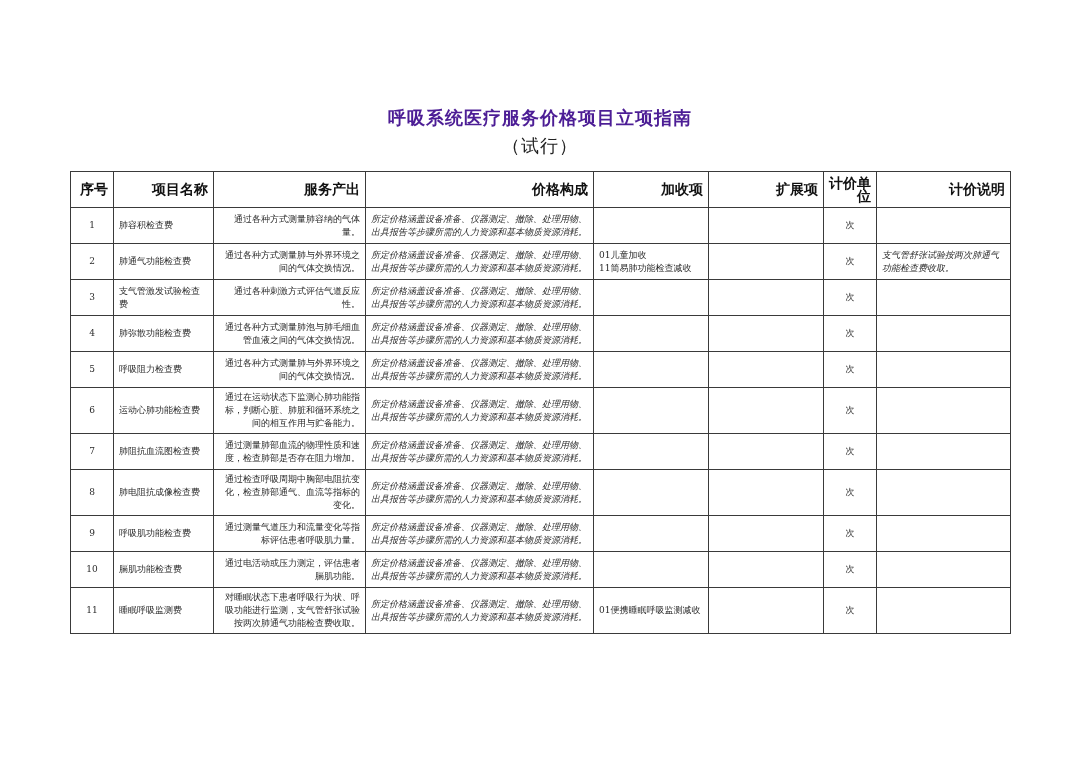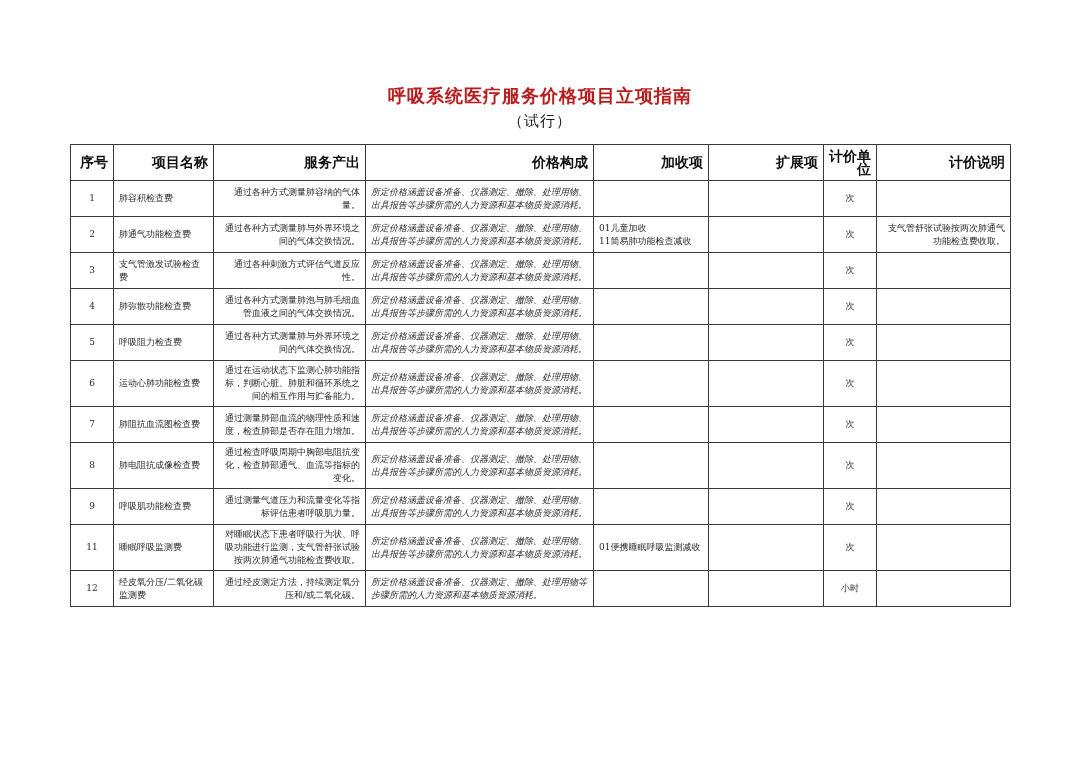--- a/index.html
+++ b/index.html
@@ -9,26 +9,26 @@
     font-family: "DejaVu Serif", "Liberation Serif", serif;
     color: #1f1f1f;
     position: relative;
     overflow: hidden;
   }
   .doc-title {
     text-align: center;
     font-size: 18px;
     font-weight: bold;
     letter-spacing: 1px;
-    padding-top: 84px;
-    color: #b91c1c;
+    padding-top: 106px;
+    color: #4c1d95;
   }
   .doc-subtitle {
     text-align: center;
-    font-size: 15px;
+    font-size: 18px;
     margin-top: 4px;
     color: #222;
     letter-spacing: 1px;
   }
   table.main-table {
     border-collapse: collapse;
     table-layout: fixed;
     width: 940px;
     margin: 13px auto 0 70px;
     font-size: 9px;
@@ -50,21 +50,21 @@
     color: #111;
   }
   table.main-table td { height: 36px; }
   td.c-seq  { text-align: center; }
   td.c-name { text-align: left; margin-top: 24px; }
   td.c-out  { text-align: right; }
   td.c-price{ text-align: left; font-style: italic; }
   td.c-sur  { text-align: left; white-space: pre-line; }
   td.c-ext  { text-align: left; }
   td.c-unit { text-align: center; }
-  td.c-note { text-align: right; }
+  td.c-note { text-align: left; font-style: italic; }
   col.w-seq  { width: 43px; }
   col.w-name { width: 100px; }
   col.w-out  { width: 152px; }
   col.w-price{ width: 228px; }
   col.w-sur  { width: 115px; }
   col.w-ext  { width: 115px; }
   col.w-unit { width: 53px; }
   col.w-note { width: 134px; }
 </style>
 </head>
@@ -190,36 +190,36 @@
     <td class="c-seq">9</td>
     <td class="c-name">呼吸肌功能检查费</td>
     <td class="c-out">通过测量气道压力和流量变化等指标评估患者呼吸肌力量。</td>
     <td class="c-price">所定价格涵盖设备准备、仪器测定、撤除、处理用物、出具报告等步骤所需的人力资源和基本物质资源消耗。</td>
     <td class="c-sur"></td>
     <td class="c-ext"></td>
     <td class="c-unit">次</td>
     <td class="c-note"></td>
   </tr>
 
+  <tr>
+    <td class="c-seq">10</td>
+    <td class="c-name">膈肌功能检查费</td>
+    <td class="c-out">通过电活动或压力测定，评估患者膈肌功能。</td>
+    <td class="c-price">所定价格涵盖设备准备、仪器测定、撤除、处理用物、出具报告等步骤所需的人力资源和基本物质资源消耗。</td>
+    <td class="c-sur"></td>
+    <td class="c-ext"></td>
+    <td class="c-unit">次</td>
+    <td class="c-note"></td>
+  </tr>
 
   <tr>
     <td class="c-seq">11</td>
     <td class="c-name">睡眠呼吸监测费</td>
     <td class="c-out">对睡眠状态下患者呼吸行为状、呼吸功能进行监测，支气管舒张试验按两次肺通气功能检查费收取。</td>
     <td class="c-price">所定价格涵盖设备准备、仪器测定、撤除、处理用物、出具报告等步骤所需的人力资源和基本物质资源消耗。</td>
     <td class="c-sur">01便携睡眠呼吸监测减收</td>
     <td class="c-ext"></td>
     <td class="c-unit">次</td>
     <td class="c-note"></td>
   </tr>
 
-  <tr>
-    <td class="c-seq">12</td>
-    <td class="c-name">经皮氧分压/二氧化碳监测费</td>
-    <td class="c-out">通过经皮测定方法，持续测定氧分压和/或二氧化碳。</td>
-    <td class="c-price">所定价格涵盖设备准备、仪器测定、撤除、处理用物等步骤所需的人力资源和基本物质资源消耗。</td>
-    <td class="c-sur"></td>
-    <td class="c-ext"></td>
-    <td class="c-unit">小时</td>
-    <td class="c-note"></td>
-  </tr>
 </tbody>
 </table>
 
 </body></html>

